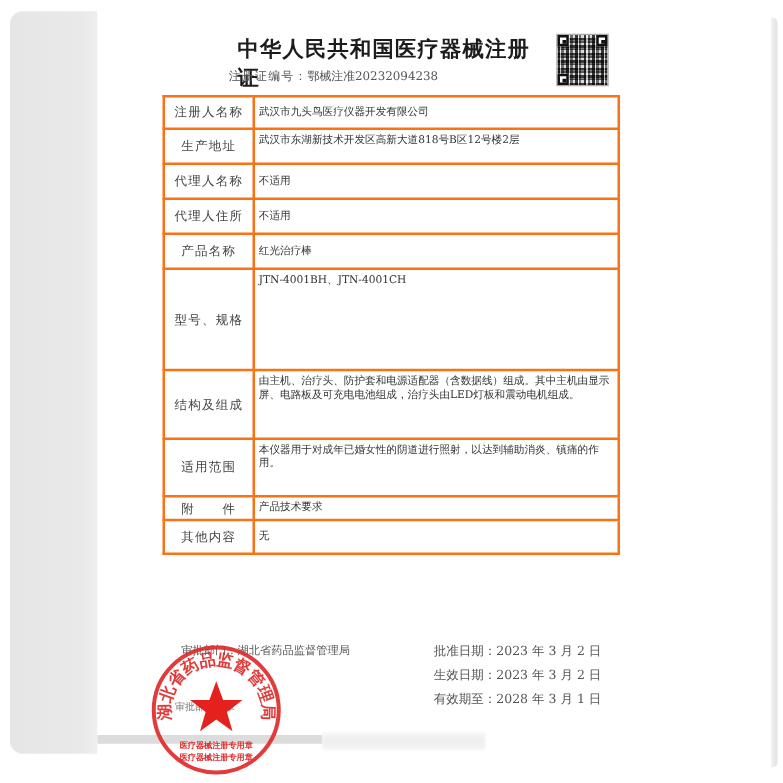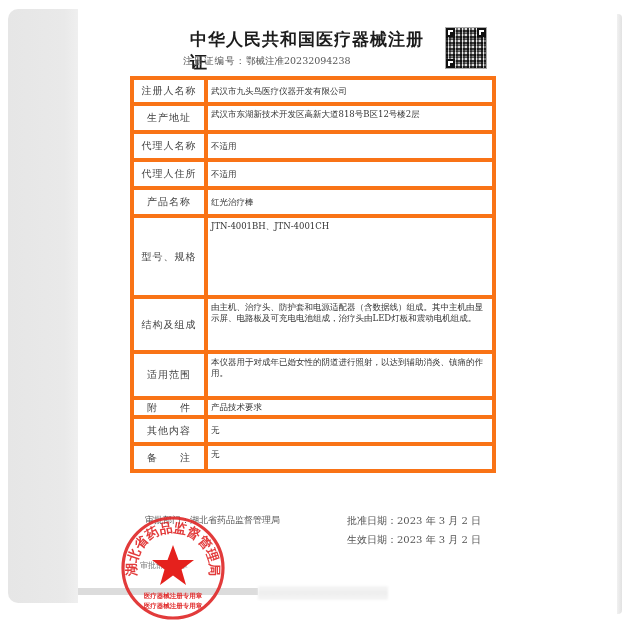--- a/index.html
+++ b/index.html
@@ -53,21 +53,21 @@
     }
     .qr .corner { position: absolute; width: 9px; height: 9px; border: 2px solid #111; background: #fff; box-sizing: border-box; }
     .qr .corner::after { content: ""; position: absolute; left: 2px; top: 2px; width: 3px; height: 3px; background: #111; }
     .qr .c1 { left: 0; top: 0; } .qr .c2 { right: 0; top: 0; } .qr .c3 { left: 0; bottom: 0; }
 
     table.reg {
       position: absolute; left: 130px; top: 76px; width: 366px;
       border-collapse: collapse; table-layout: fixed;
       border: 1.5px solid #555;
     }
-    table.reg td { border: 4px solid #f97316; padding: 0; vertical-align: top; }
+    table.reg td { border: 2px solid #f97316; padding: 0; vertical-align: top; }
     table.reg td.label {
       width: 70px; text-align: center; vertical-align: middle;
       font-size: 10px; color: #444; letter-spacing: 1px;
     }
     table.reg td.value {
       font-size: 8.5px; color: #333; padding: 3px 4px 0 3px; line-height: 11px;
     }
     table.reg td.value.mid { vertical-align: middle; padding-top: 0; }
 
     .footer-left {
@@ -135,33 +135,30 @@
     <td class="value">本仪器用于对成年已婚女性的阴道进行照射，以达到辅助消炎、镇痛的作用。</td>
   </tr>
   <tr style="height:19px">
     <td class="label">附　　件</td>
     <td class="value mid">产品技术要求</td>
   </tr>
   <tr style="height:27px">
     <td class="label">其他内容</td>
     <td class="value mid">无</td>
   </tr>
-  <tr style="height:27px">
-    <td class="label">备　　注</td>
-    <td class="value">无</td>
-  </tr>
 </tbody>
   </table>
 
 <div class="footer-left">审批部门：湖北省药品监督管理局</div>
 <div class="footer-under">审批部门盖章</div>
 
 <div class="dates">
   <div class="d"><span>批准日期：</span><span>2023 年 3 月 2 日</span></div>
   <div class="d"><span>生效日期：</span><span>2023 年 3 月 2 日</span></div>
+  <div class="d"><span>有效期至：</span><span>2028 年 3 月 1 日</span></div>
 </div>
 
 <div class="fold-band"></div>
 <div class="fold-band2"></div>
 
 <svg class="seal" viewBox="0 0 106 106" xmlns="http://www.w3.org/2000/svg">
   <defs>
     <path id="ringPath" d="M 18 66 A 37 37 0 1 1 88 66"></path>
   </defs>
   <circle cx="53" cy="53" r="50" fill="none" stroke="#e02a2a" stroke-width="3.2" opacity="0.92"></circle>

